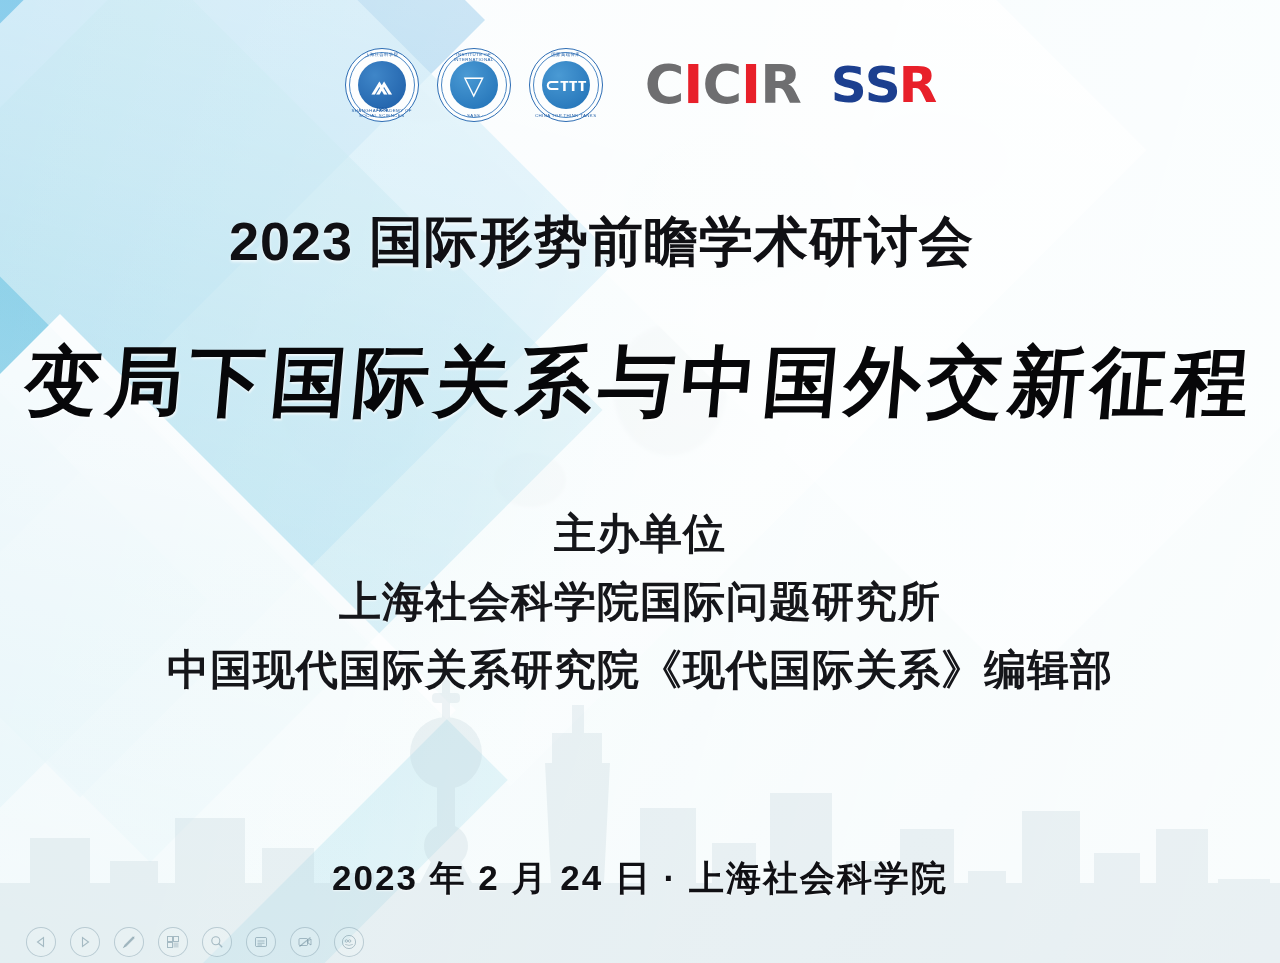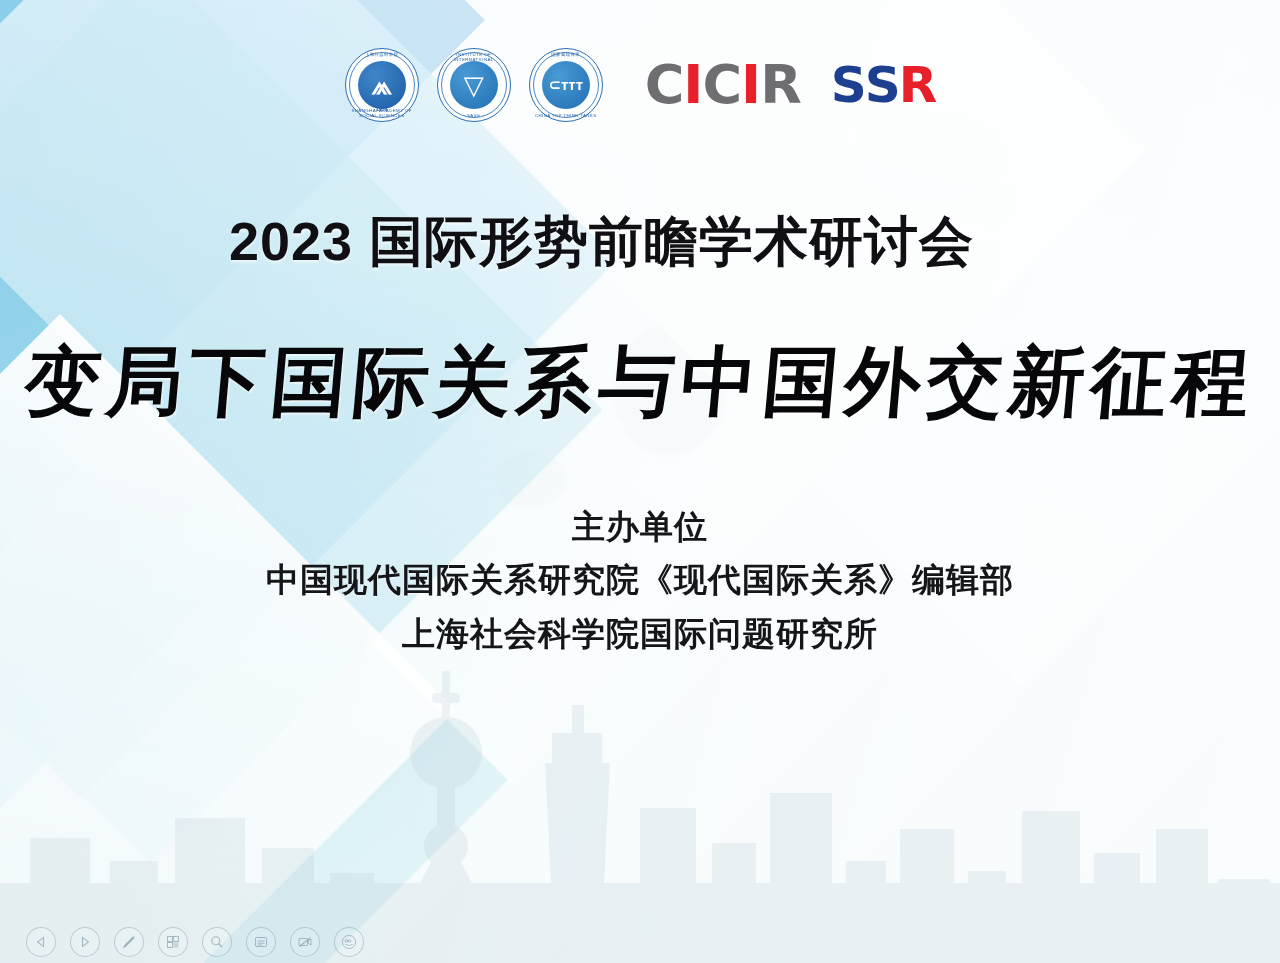--- a/index.html
+++ b/index.html
@@ -109,21 +109,21 @@
     font-family:"DejaVu Serif",serif;
     letter-spacing:6px;
     transform:skewX(-5deg);
     text-shadow:1px 2px 2px rgba(255,255,255,.65);
   }
 
   .org-block{
     position:absolute;left:0;top:500px;width:1280px;text-align:center;
     color:#15161a;
   }
-  .org-line{font-size:33px;font-weight:bold;line-height:1.62;letter-spacing:1px;
+  .org-line{font-size:42px;font-weight:bold;line-height:1.62;letter-spacing:1px;
             text-shadow:0 1px 2px rgba(255,255,255,.6);}
 
   .date-line{
     position:absolute;left:0;top:855px;width:1280px;text-align:center;
     font-size:35px;font-weight:bold;color:#101014;letter-spacing:2px;
     text-shadow:0 1px 2px rgba(255,255,255,.6);
   }
 
   
   .toolbar{
@@ -211,21 +211,21 @@
           <span class="em-glyph">▽</span>
         </div>
         <div class="em-text-bot">· SASS ·</div>
       </div>
 
       <div class="emblem">
         <div class="em-ring"></div>
         <div class="em-ring2"></div>
         <div class="em-text-top">国家高端智库</div>
         <div class="em-core flat">
-          <span style="font-size:15px">⊂ттт</span>
+          <span style="font-size:18px">⊂ттт</span>
         </div>
         <div class="em-text-bot">CHINA TOP THINK TANKS</div>
       </div>
 
       <div class="wordmark">
         <div class="cicir">
           <span class="ltr">C</span>
             <span class="ltr bar">I</span>
             <span class="ltr">C</span>
             <span class="ltr bar">I</span>
@@ -239,24 +239,25 @@
       </div>
 
     </div>
 
     <div class="title-main">2023 国际形势前瞻学术研讨会</div>
 
     <div class="title-calli">变局下国际关系与中国外交新征程</div>
 
     <div class="org-block">
       <div class="org-line">主办单位</div>
+      <div class="org-line">上海社会科学院国际问题研究所</div>
       <div class="org-line">中国现代国际关系研究院《现代国际关系》编辑部</div>
-      <div class="org-line">上海社会科学院国际问题研究所</div>
     </div>
 
+    <div class="date-line">2023 年 2 月 24 日 · 上海社会科学院</div>
 
     <div class="toolbar">
 
       <div class="tb-btn">
         <svg width="14" height="14" viewBox="0 0 14 14">
           <polygon points="9.5,2.5 9.5,11.5 3.5,7" fill="none" stroke="currentColor" stroke-width="1.1"></polygon>
         </svg>
       </div>
 
       <div class="tb-btn">

